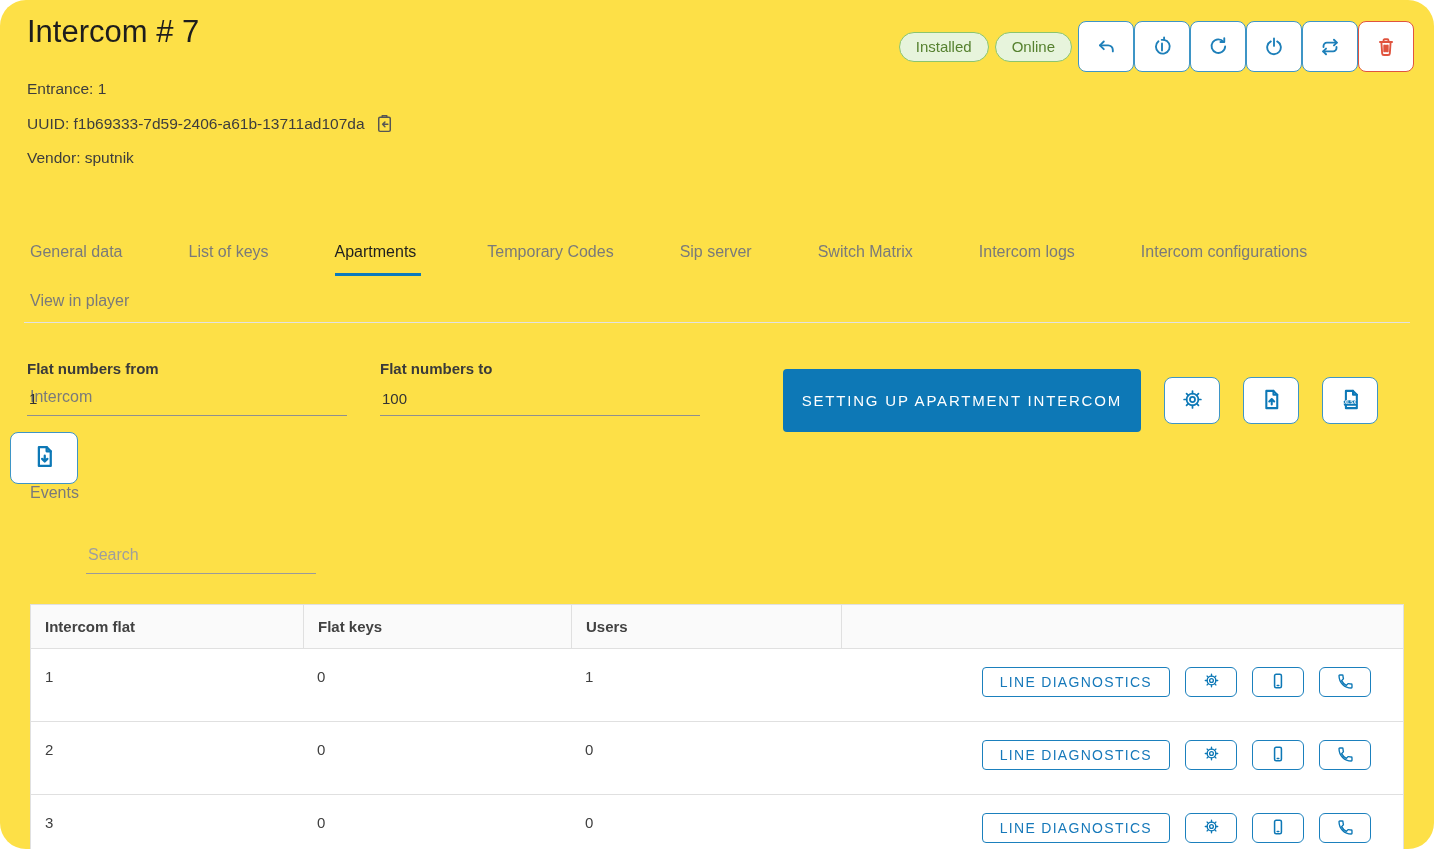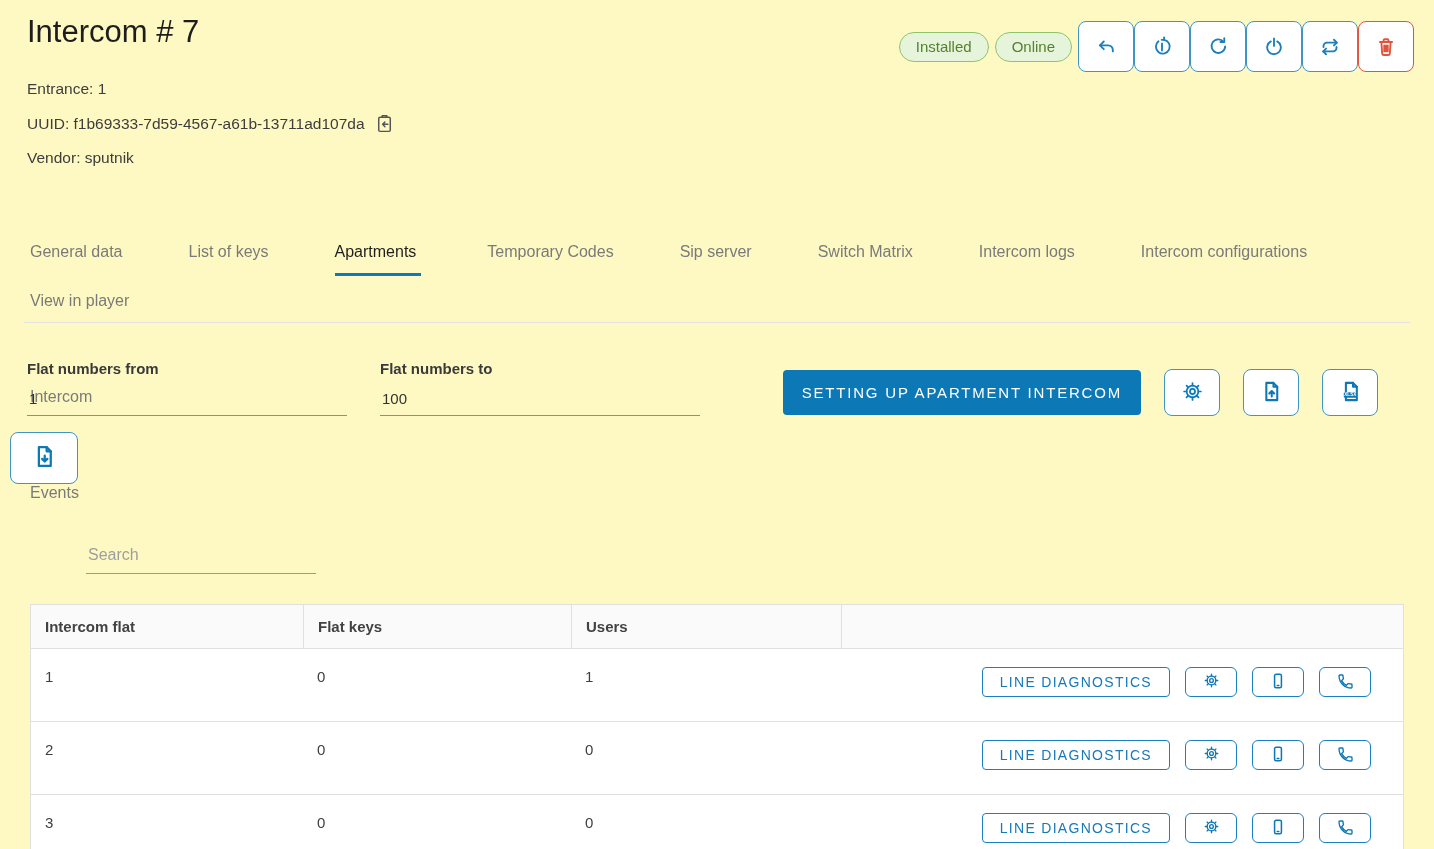--- a/index.html
+++ b/index.html
@@ -1,18 +1,18 @@
 <!DOCTYPE html>
 <html><head>
 <meta charset="utf-8">
 <style>
   * { box-sizing: border-box; margin: 0; padding: 0; }
   html, body { background: #fff; }
   body { font-family: "Liberation Sans", sans-serif; }
-  .page { position: relative; width: 1434px; height: 849px; background: #fef9c3; overflow: hidden; }
+  .page { position: relative; width: 1434px; height: 849px; background: #fde047; overflow: hidden; border-radius: 26px; }
 
   
   .header-left { position: absolute; left: 27px; top: 14px; }
   .page-title { font-size: 31px; font-weight: 400; color: #1d1d1d; margin-bottom: 30px; }
   .info-line { font-size: 15.5px; color: #3d3d3d; line-height: 18px; margin-bottom: 15px; display: flex; align-items: center; gap: 9px; }
   .copy-btn { background: none; border: none; color: #555; cursor: pointer; display: inline-flex; padding: 0; }
 
   .header-right { position: absolute; right: 20px; top: 21px; display: flex; align-items: center; height: 51px; text-align: right; }
   .badge { height: 30px; padding: 0 16px; border-radius: 15px; background: #e7f4dc; border: 1px solid #8cc56c;
            color: #56812f; font-size: 15px; display: inline-flex; align-items: center; margin-right: 6px; }
@@ -32,21 +32,21 @@
 
   
   .field { position: absolute; top: 360px; width: 320px; }
   .field.from { left: 27px; }
   .field.to   { left: 380px; }
   .field-label { font-size: 15px; font-weight: 700; color: #3a3a3a; margin-bottom: 11px; }
   .field input { width: 100%; border: none; border-bottom: 1px solid #8f8f8f; font-size: 15px; color: #333;
                  padding: 2px 2px 8px 2px; outline: none; background: transparent; font-family: inherit; }
 
   .filter-actions { position: absolute; top: 369px; right: 56px; display: flex; align-items: center; gap: 23px; }
-  .primary-btn { height: 45px; padding: 8px 19px; background: #0d78b6; color: #fff; border: none; border-radius: 4px;
+  .primary-btn { height: 63px; padding: 8px 19px; background: #0d78b6; color: #fff; border: none; border-radius: 4px;
                  font-size: 15px; letter-spacing: 1.8px; cursor: pointer; font-family: inherit; }
   .sq-btn { width: 56px; height: 47px; border-radius: 8px; border: 1.5px solid #3e95c6; background: #fff; color: #0d78b6;
             display: inline-flex; align-items: center; justify-content: center; cursor: pointer; }
   .download-btn { position: absolute; left: 10px; top: 432px; width: 68px; height: 52px; }
 
   
   .search-wrap { position: absolute; left: 42px; top: 540px; margin-left: 44px; }
   .search-wrap input { width: 230px; border: none; border-bottom: 1px solid #9a9a9a; font-size: 16px; color: #333;
                        padding: 6px 2px 9px 2px; outline: none; background: transparent; font-family: inherit; }
   .search-wrap input::placeholder { color: #9e9e9e; }
@@ -66,21 +66,21 @@
 </style>
 </head>
 <body>
 
 <div class="page">
 
   <div class="header-left">
     <div class="page-title">Intercom # 7</div>
     <div class="info-line">Entrance: 1</div>
     <div class="info-line">
-      <span>UUID: f1b69333-7d59-4567-a61b-13711ad107da</span>
+      <span>UUID: f1b69333-7d59-2406-a61b-13711ad107da</span>
       <button class="copy-btn">
         <span>
           <svg class="stroke" width="21" height="21" viewBox="0 0 20 20" style="stroke-width:1.4">
             <rect x="4.5" y="4" width="11" height="13.5" rx="1.3"></rect>
             <path d="M7.8 4 V2.7 h4.4 V4"></path>
             <path d="M13.2 10.8 H8.2 M10.4 8.6 L8.2 10.8 l2.2 2.2"></path>
           </svg>
         </span>
       </button>
     </div>

